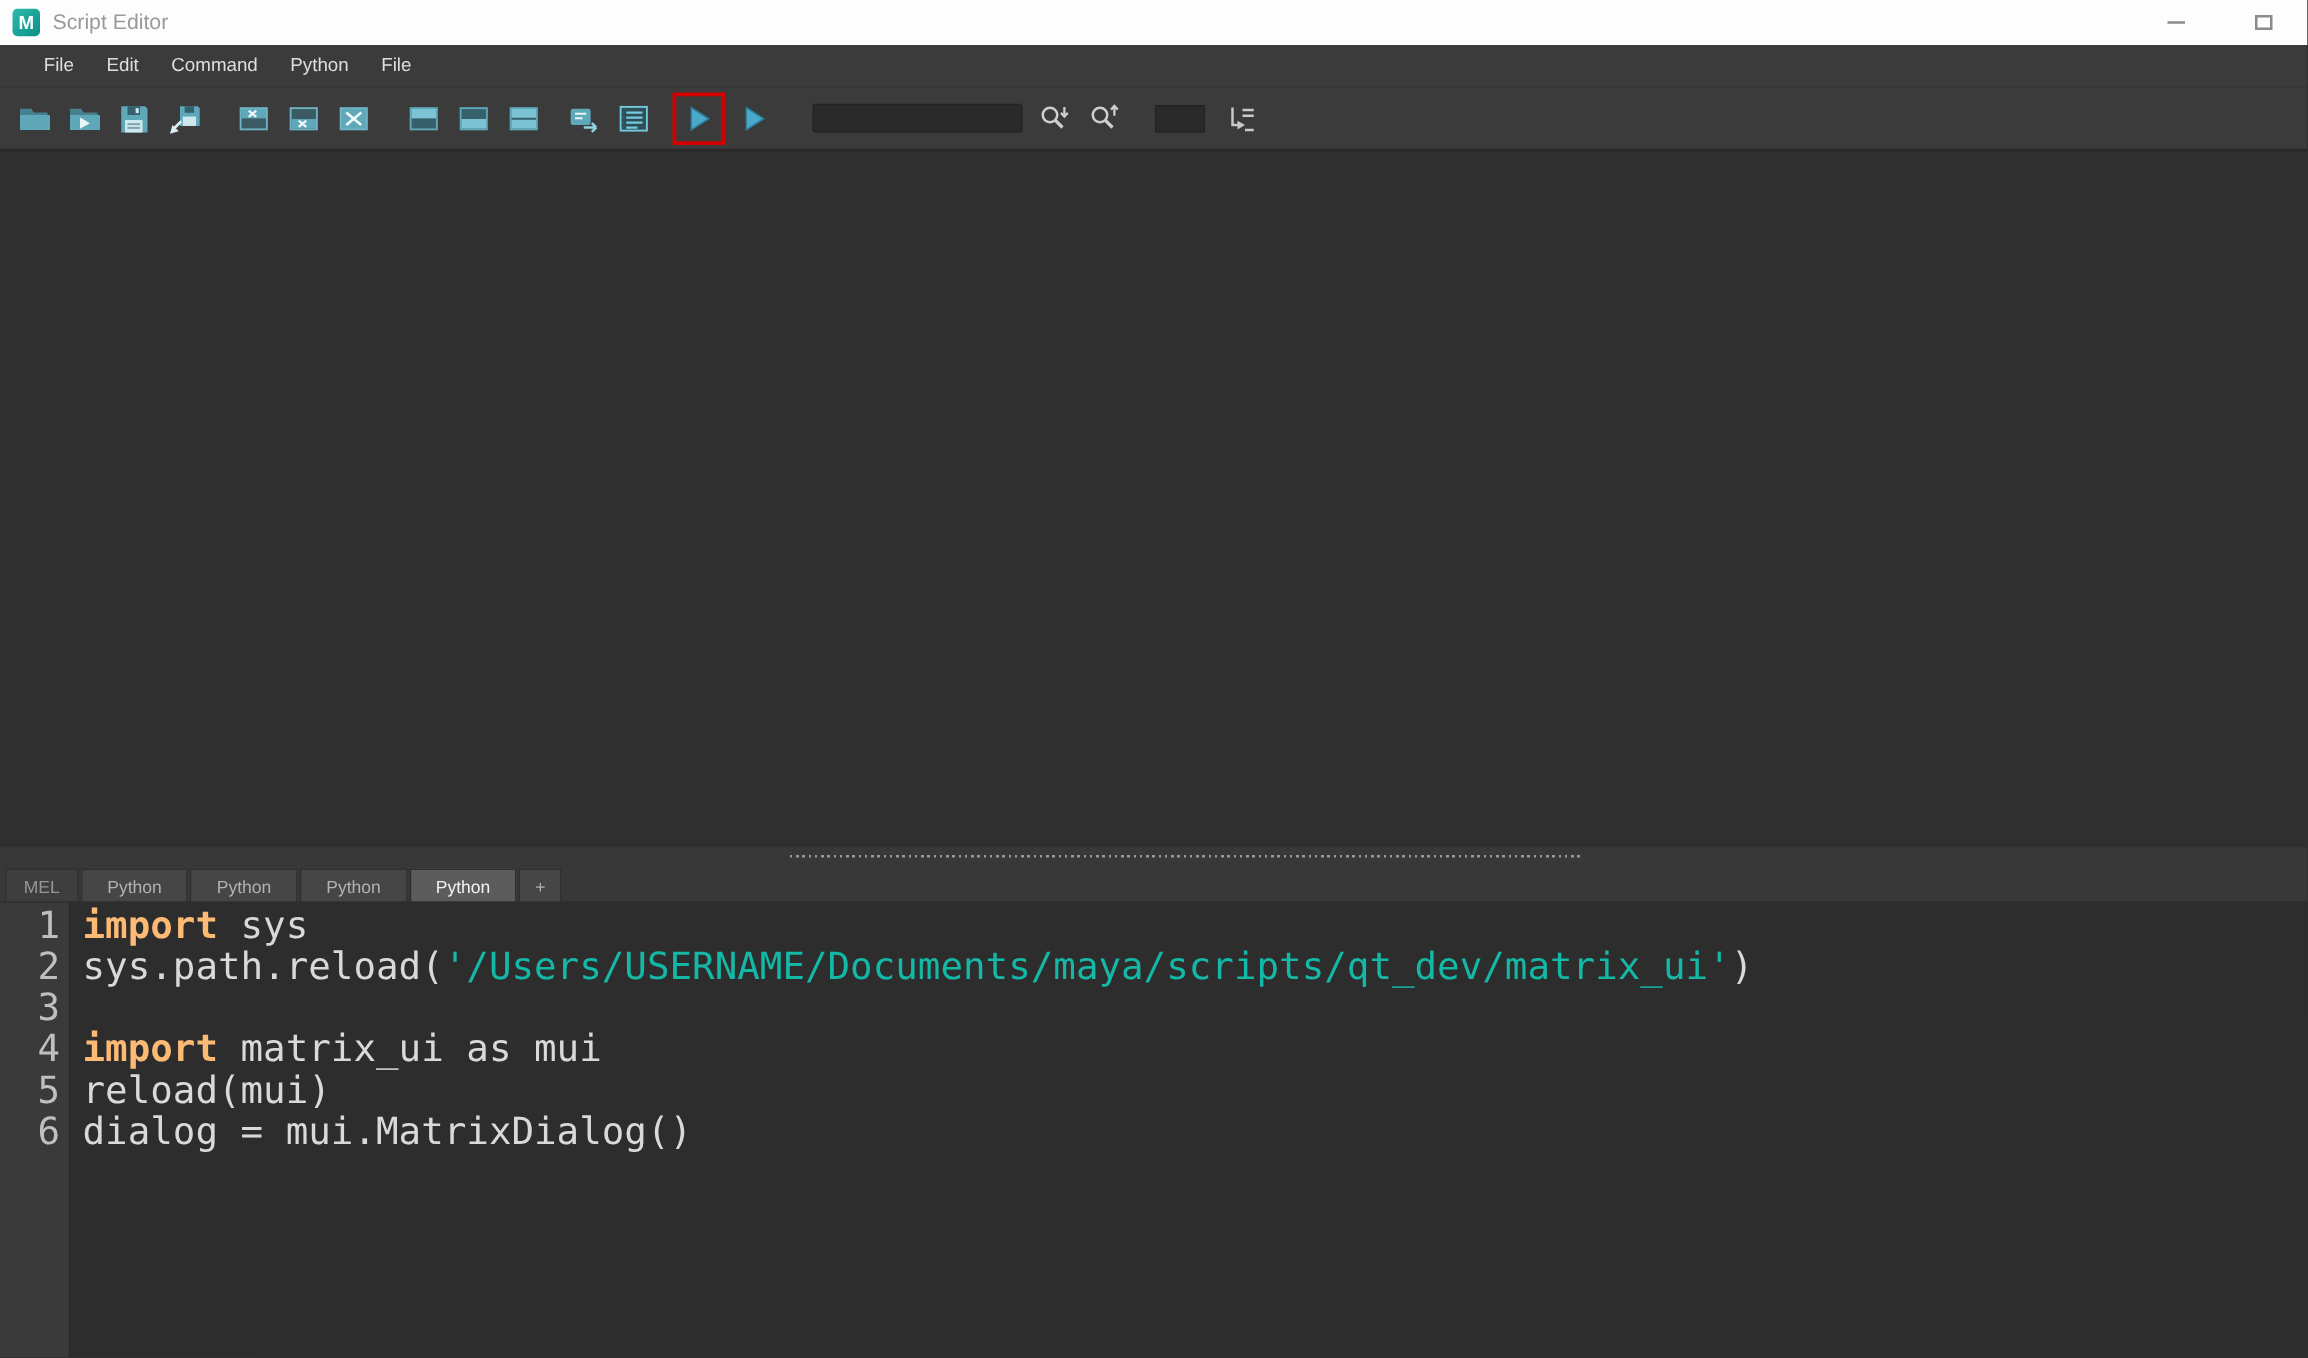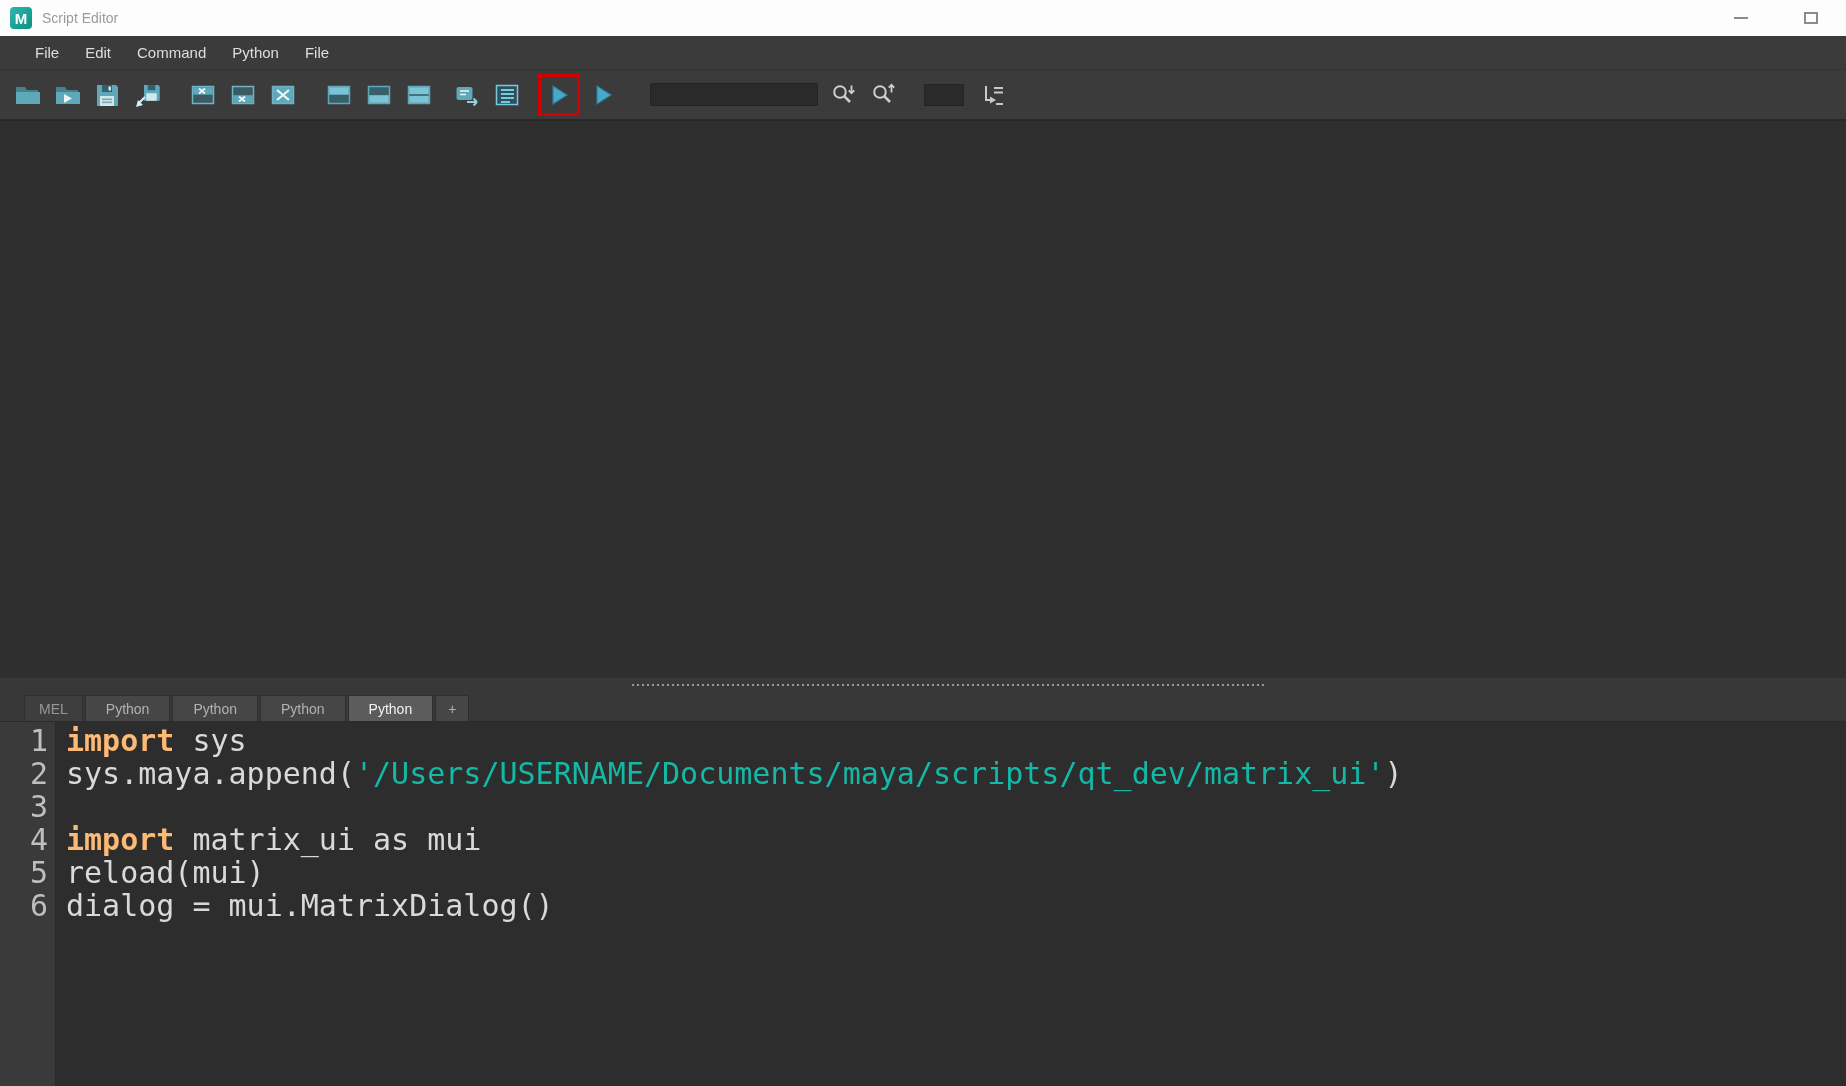--- a/index.html
+++ b/index.html
@@ -3,21 +3,21 @@
 <meta charset="utf-8">
 <style>
   * { box-sizing: border-box; margin: 0; padding: 0; }
   html,body { width:1846px; height:1086px; overflow:hidden; }
   body { font-family:"Liberation Sans", sans-serif; background:#2f2f2f; }
   .window { width:1846px; height:1086px; display:flex; flex-direction:column; background:#3b3b3b; }
 
   
   .titlebar { height:36px; background:#fdfdfd; display:flex; align-items:center; padding-left:10px; flex:none; }
   .maya-icon { width:22px; height:22px; border-radius:4px; background:linear-gradient(135deg,#2cb9ad,#0d8f83); color:#fff; font-weight:bold; font-size:15px; display:flex; align-items:center; justify-content:center; }
-  .title-text { color:#9a9a9a; font-size:14px; margin-left:10px; }
+  .title-text { color:#9a9a9a; font-size:17px; margin-left:10px; }
   .win-controls { margin-left:auto; display:flex; height:100%; }
   .win-btn { width:70px; height:100%; display:flex; align-items:center; justify-content:center; }
   .minimize-glyph { width:14px; height:2px; background:#8b8b8b; }
   .maximize-glyph { width:14px; height:12px; border:2px solid #8b8b8b; }
 
   
   .menubar { height:34px; background:#3b3b3b; display:flex; align-items:center; padding-left:22px; flex:none; border-bottom:1px solid #343434; }
   .menu-item { color:#dedede; font-size:15px; padding:0 13px; height:100%; display:flex; align-items:center; cursor:default; }
 
   
@@ -32,21 +32,21 @@
 
   
   .history-panel { flex:1; background:#2f2f2f; border-top:1px solid #272727; }
 
   
   .splitter { height:14px; background:#383838; position:relative; flex:none; }
   .splitter-dots { position:absolute; left:632px; width:632px; top:6px; height:2px;
     background:repeating-linear-gradient(90deg,#9a9a9a 0 2px, transparent 2px 5px); }
 
   
-  .tabbar { height:30px; background:#383838; display:flex; align-items:flex-end; padding-left:24px; flex:none; border-bottom:1px solid #2b2b2b; }
+  .tabbar { height:30px; background:#383838; display:flex; align-items:flex-end; padding-left:4px; flex:none; border-bottom:1px solid #2b2b2b; }
   .tab { height:26px; display:flex; align-items:center; justify-content:center; font-size:14px; color:#b2b2b2; background:#464646; margin-right:2px; padding:0 20px; border:1px solid #2f2f2f; border-bottom:none; cursor:default; }
   .tab.dim { background:#3e3e3e; color:#979797; padding:0 14px; }
   .tab.active { background:#5c5c5c; color:#f2f2f2; }
   .tab.add { padding:0 12px; }
 
   
   .editor { height:364px; flex:none; position:relative; background:#2d2d2d; font-family:"DejaVu Sans Mono", monospace; overflow:hidden; }
   .gutter { position:absolute; left:0; top:0; bottom:0; width:56px; background:#3a3a3a; border-right:1px solid #2a2a2a; }
   .code-lines { position:relative; padding-top:2px; }
   .code-row { position:relative; height:33px; line-height:33px; font-size:30px; white-space:pre; }
@@ -238,21 +238,21 @@
       <div class="tab">Python</div>
       <div class="tab">Python</div>
       <div class="tab active">Python</div>
       <div class="tab add">+</div>
     </div>
 
   <div class="editor">
     <div class="gutter"></div>
     <div class="code-lines">
         <div class="code-row"><span class="ln">1</span><span class="code-text"><span class="seg-keyword">import</span><span class="seg-plain"> sys</span></span></div>
-        <div class="code-row"><span class="ln">2</span><span class="code-text"><span class="seg-plain">sys.maya.append(</span><span class="seg-string">'/Users/USERNAME/Documents/maya/scripts/qt_dev/matrix_ui'</span><span class="seg-plain">)</span></span></div>
+        <div class="code-row"><span class="ln">2</span><span class="code-text"><span class="seg-plain">sys.path.reload(</span><span class="seg-string">'/Users/USERNAME/Documents/maya/scripts/qt_dev/matrix_ui'</span><span class="seg-plain">)</span></span></div>
         <div class="code-row"><span class="ln">3</span><span class="code-text"></span></div>
         <div class="code-row"><span class="ln">4</span><span class="code-text"><span class="seg-keyword">import</span><span class="seg-plain"> matrix_ui as mui</span></span></div>
         <div class="code-row"><span class="ln">5</span><span class="code-text"><span class="seg-plain">reload(mui)</span></span></div>
         <div class="code-row"><span class="ln">6</span><span class="code-text"><span class="seg-plain">dialog = mui.MatrixDialog()</span></span></div>
       </div>
   </div>
 
 </div>
 
 </body></html>

